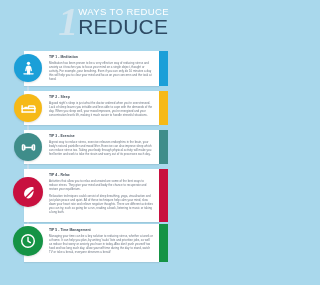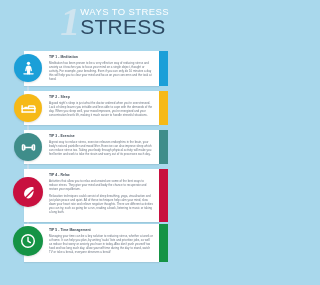--- a/index.html
+++ b/index.html
@@ -80,22 +80,22 @@
 </style>
 </head>
 <body style="background: rgb(169, 216, 236);">
 
 <div class="page">
 
   <div class="header">
     <div class="hdr-inner">
       <div class="bignum" style="color: rgb(207, 228, 239);">1</div>
       <div class="hdr-text">
-        <div class="hdr-sub" style="color: rgb(255, 255, 255);">WAYS TO STRESS</div>
-        <div class="hdr-main" style="color: rgb(45, 74, 99);">STRESS</div>
+        <div class="hdr-sub" style="color: rgb(255, 255, 255);">WAYS TO REDUCE</div>
+        <div class="hdr-main" style="color: rgb(45, 74, 99);">REDUCE</div>
       </div>
     </div>
   </div>
 
   <div class="spine"></div>
 
   <div class="card" id="card1" style="top:51px;height:35px;width:135px;">
     <div class="tab" id="tab1" style="background: rgb(27, 159, 216);"></div>
     <div class="txt">
       <div class="tip-title">TIP 1 - Meditation</div>

